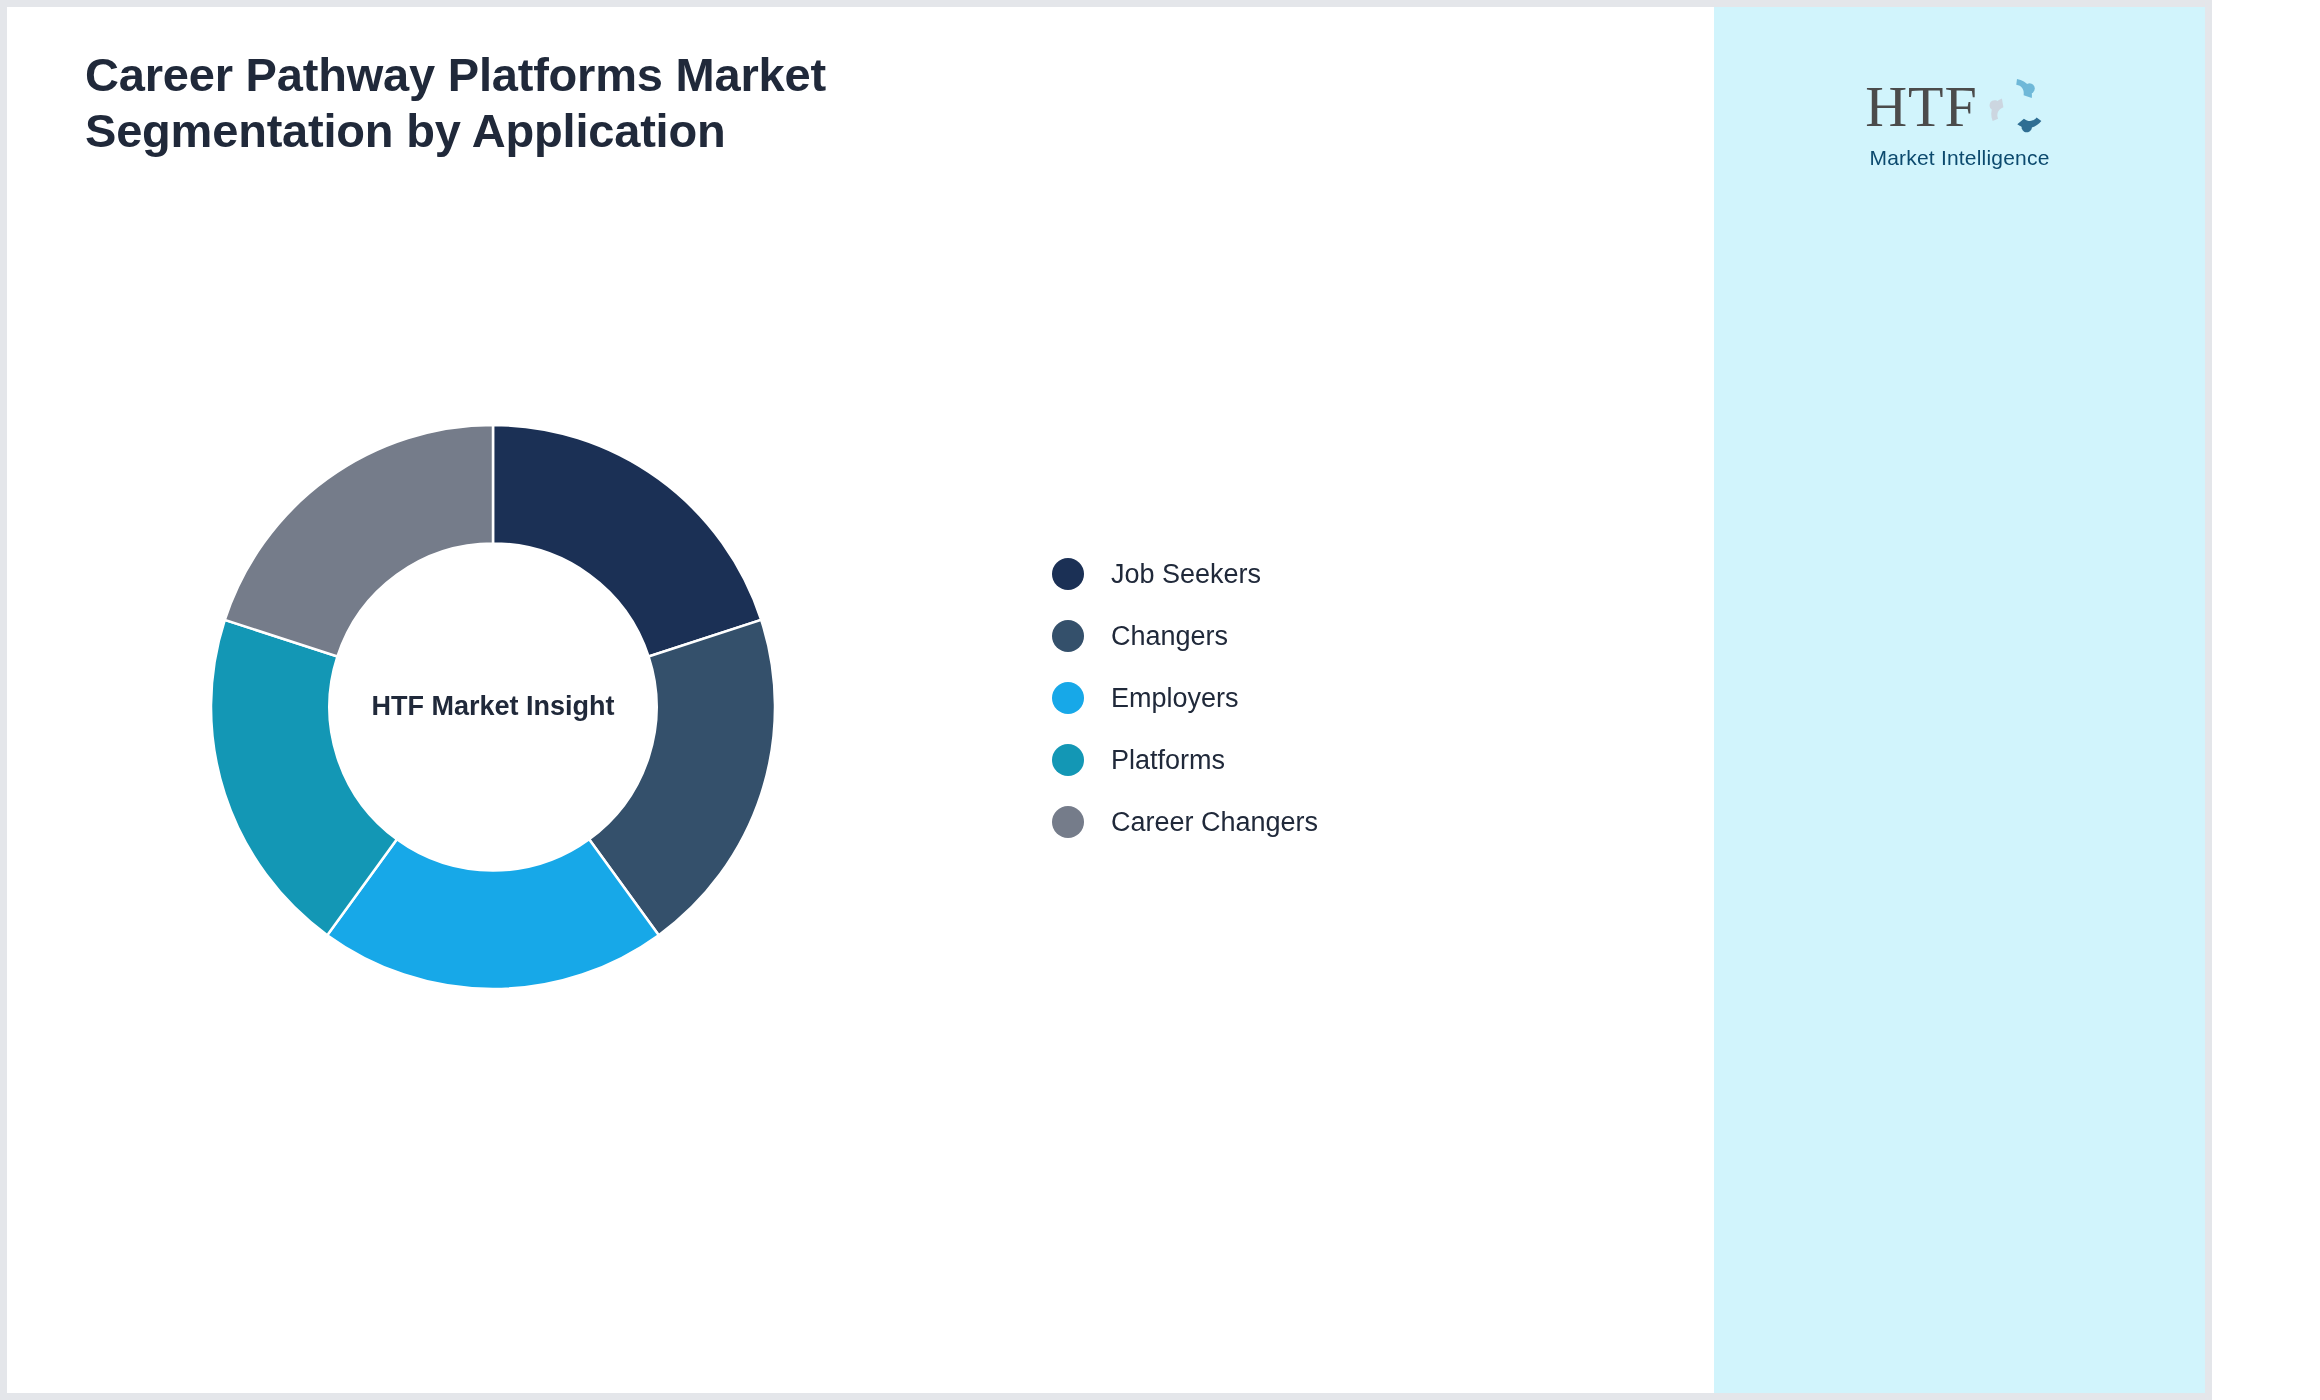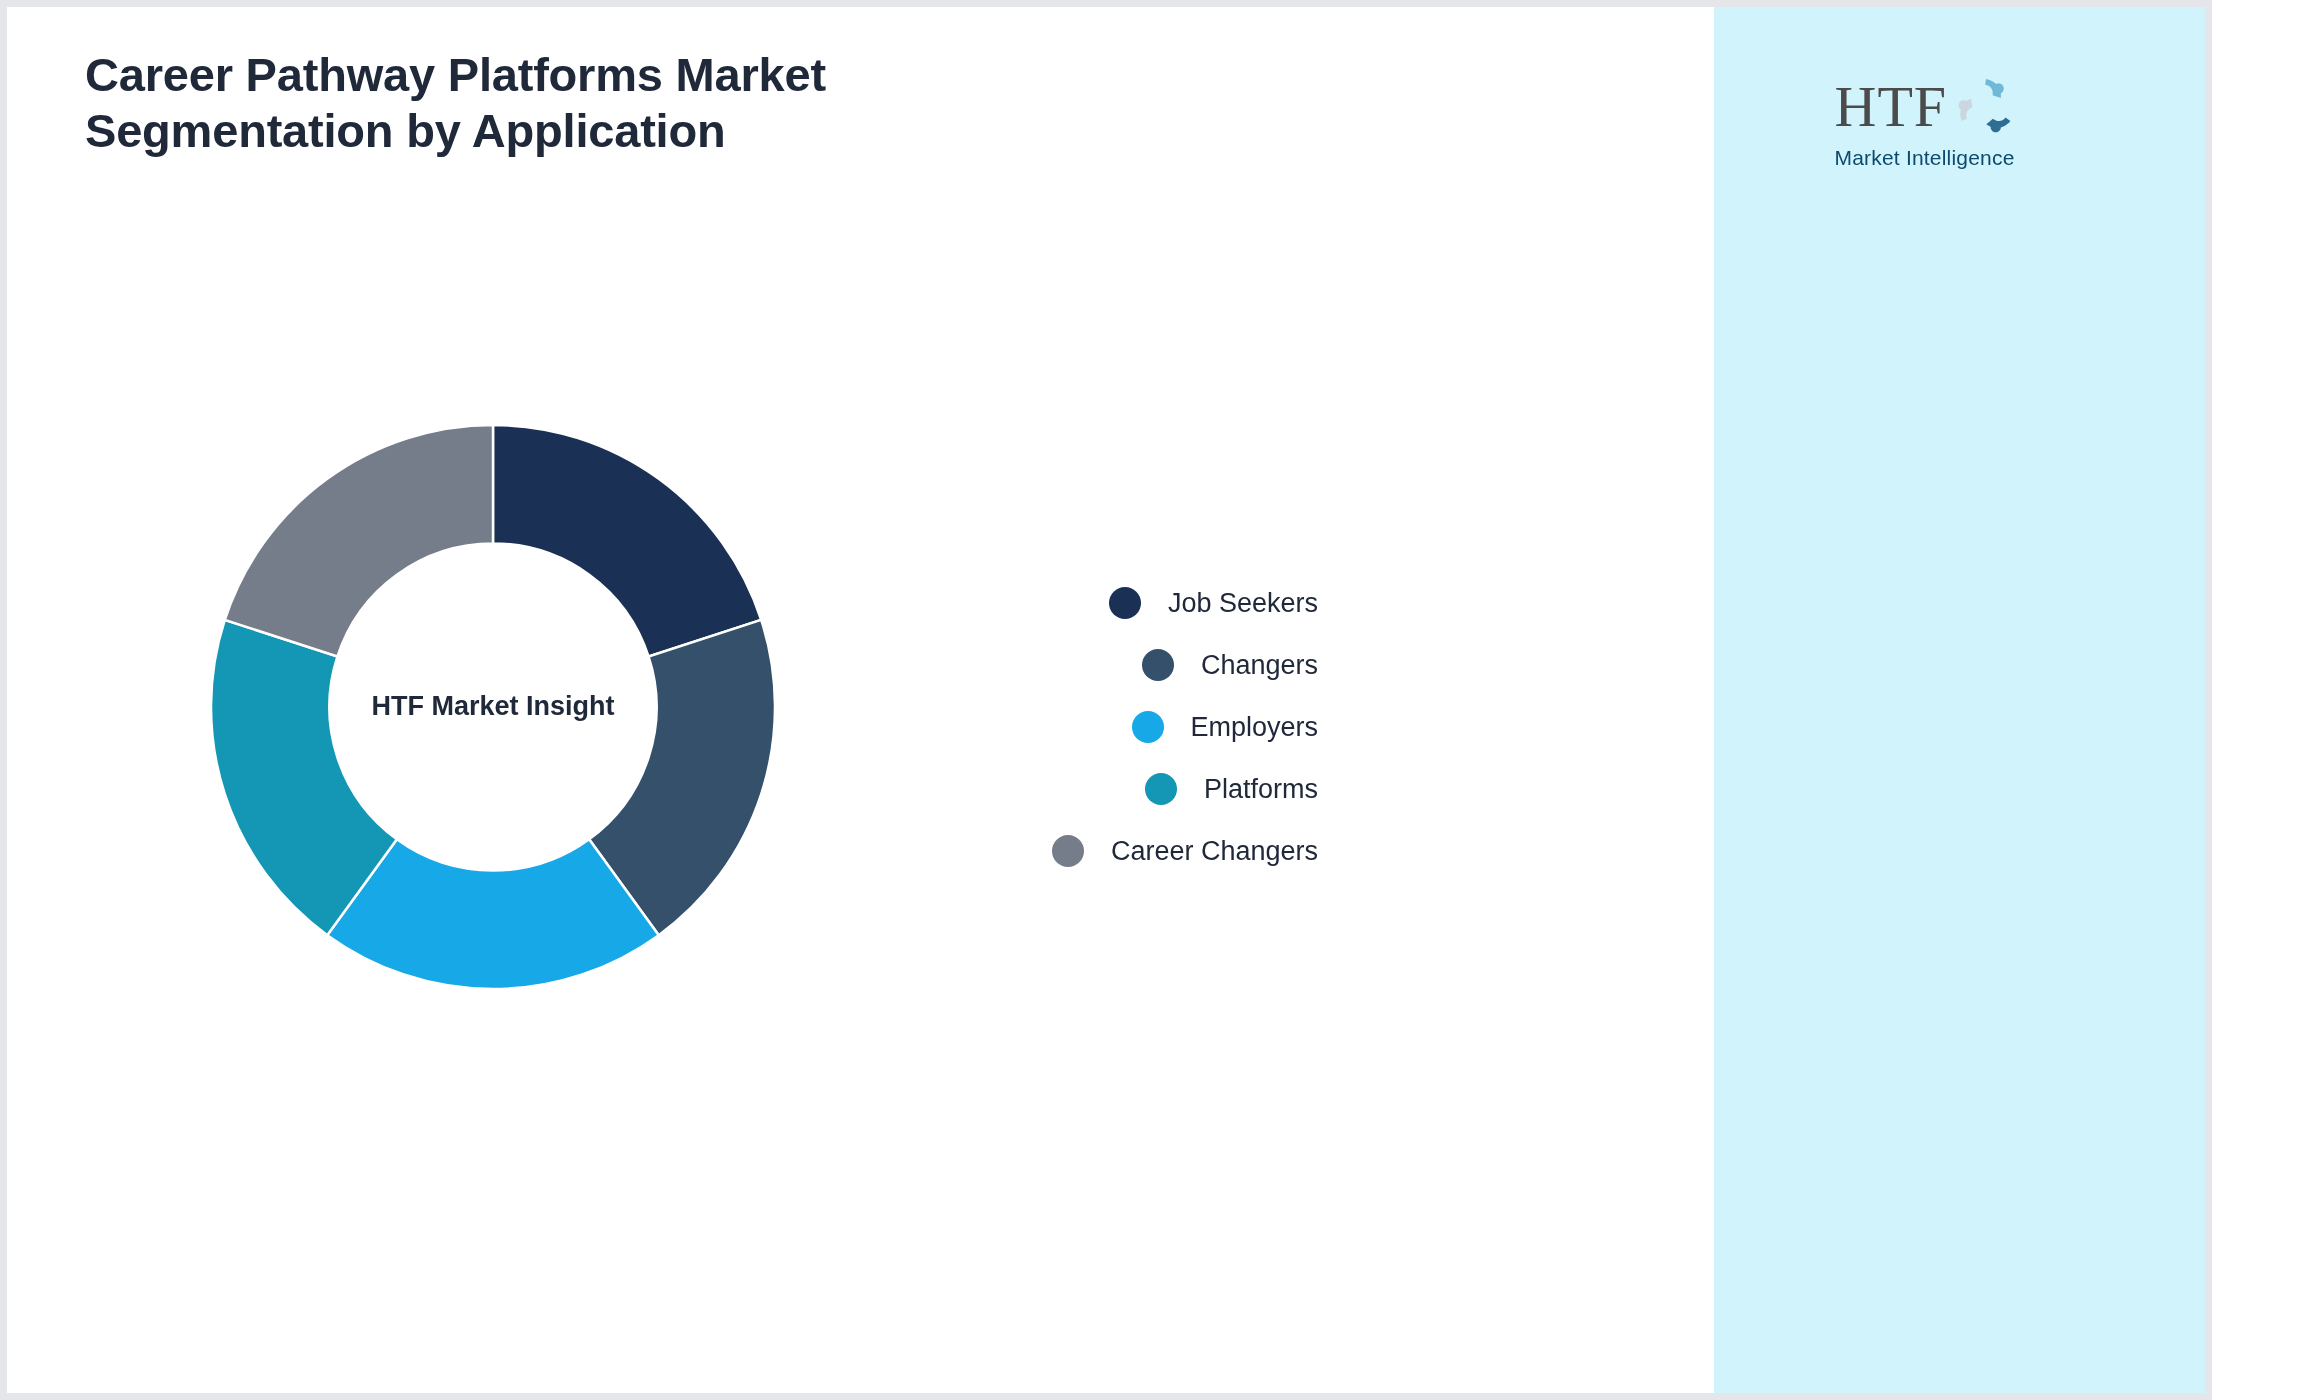--- a/index.html
+++ b/index.html
@@ -72,25 +72,24 @@
     font-weight: bold;
     line-height: 1.3;
     color: #20293a;
     pointer-events: none;
   }
 
   
   .legend {
     position: absolute;
     left: 1045px;
-    top: 577px;
+    top: 548px;
     display: flex;
     flex-direction: column;
     gap: 24px;
-    align-items: flex-end;
   }
   .legend-item {
     display: flex;
     flex-direction: row;
     align-items: center;
     height: 38px;
   }
   .legend-swatch {
     width: 32px;
     height: 32px;
@@ -117,21 +116,21 @@
 
   .brand-logo {
     position: absolute;
     top: 58px;
     left: 50%;
     transform: translateX(-50%);
     width: 250px;
     height: 110px;
     display: flex;
     flex-direction: column;
-    align-items: flex-start;
+    align-items: center;
     justify-content: center;
   }
   .logo-top-row {
     display: flex;
     flex-direction: row;
     align-items: center;
     justify-content: center;
   }
   .logo-wordmark {
     font-family: "Liberation Serif", serif;

